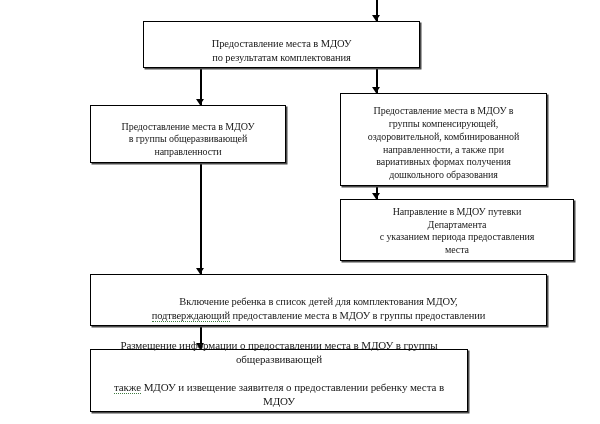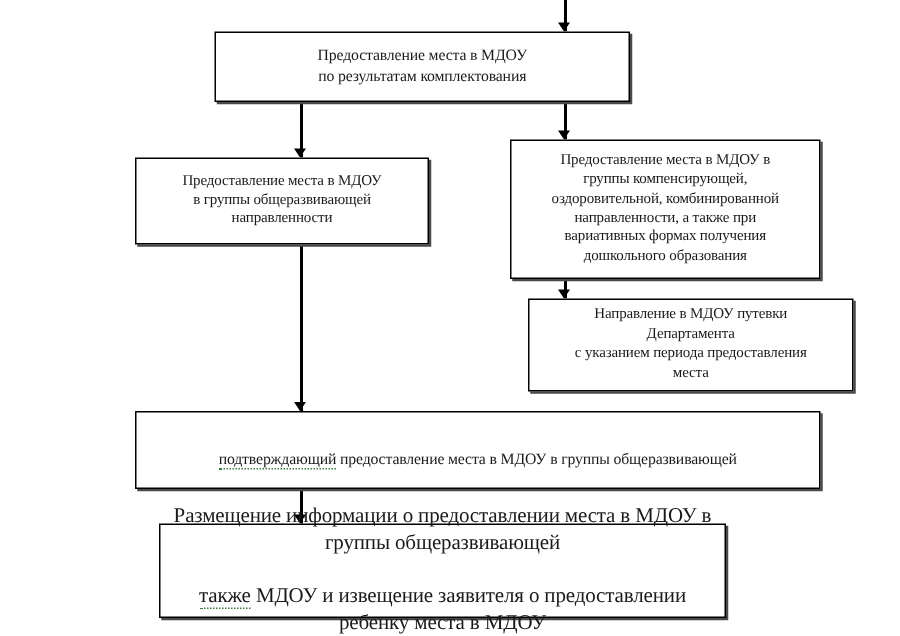--- a/index.html
+++ b/index.html
@@ -16,39 +16,39 @@
     font-family: "Liberation Serif", "DejaVu Serif", serif;
     color: #1a1a1a;
   }
   .node {
     position: absolute;
     box-sizing: border-box;
     border: 1.5px solid #000000;
     background: #ffffff;
     box-shadow: 1.5px 1.5px 0 0 #4a4a4a;
     display: flex;
-    align-items: center;
+    align-items: flex-end;
     justify-content: center;
     text-align: center;
     padding: 3px 6px;
     line-height: 1.28;
     letter-spacing: -0.1px;
   }
   .node .txt {
     display: block;
     width: 100%;
     white-space: pre-line;
   }
   
   #node-top        { left:143px; top:21px;  width:277px; height:47px;  font-size:10.5px; }
   #node-general    { left:90px;  top:105px; width:196px; height:58px;  font-size:10px; }
   #node-compens    { left:340px; top:93px;  width:207px; height:93px;  font-size:10px; }
-  #node-putevka    { left:340px; top:199px; width:217px; height:62px;  font-size:10px;margin-left:12px; }
+  #node-putevka    { left:340px; top:199px; width:234px; height:62px;  font-size:10px; }
   #node-inclusion  { left:90px;  top:274px; width:457px; height:52px;  font-size:10.5px; }
-  #node-publish    { left:90px;  top:349px; width:378px; height:63px;  font-size:14px;margin-left:16px; }
+  #node-publish    { left:90px;  top:349px; width:378px; height:63px;  font-size:11px; }
 
   
   .conn {
     position: absolute;
     background: #000000;
   }
   .vline { width: 1.5px; }
   .arrowhead {
     position: absolute;
     width: 0; height: 0;
@@ -126,20 +126,20 @@
   </div>
 
   <div class="node" id="node-putevka">
     <span class="txt">Направление в МДОУ путевки
 Департамента
 с указанием периода предоставления
 места</span>
   </div>
 
   <div class="node" id="node-inclusion">
-    <span class="txt"><br><span class="squiggle">подтверждающий</span><span> предоставление места в МДОУ в группы общеразвивающей</span><br></span>
+    <span class="txt"><span>Включение ребенка в список детей для комплектования МДОУ,</span><br><span class="squiggle">подтверждающий</span><span> предоставление места в МДОУ в группы предоставлении</span><br></span>
   </div>
 
   <div class="node" id="node-publish">
     <span class="txt"><span>Размещение информации о предоставлении места в МДОУ в группы общеразвивающей</span><br><br><span class="squiggle">также</span><span> МДОУ и извещение заявителя о предоставлении ребенку места в МДОУ</span><br></span>
   </div>
 
 </div>
 
 </body></html>

